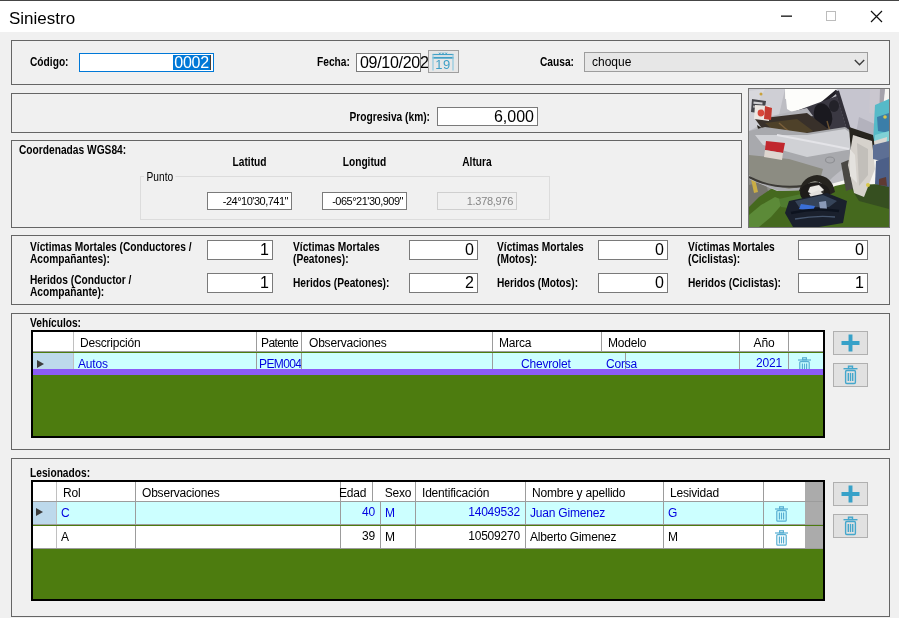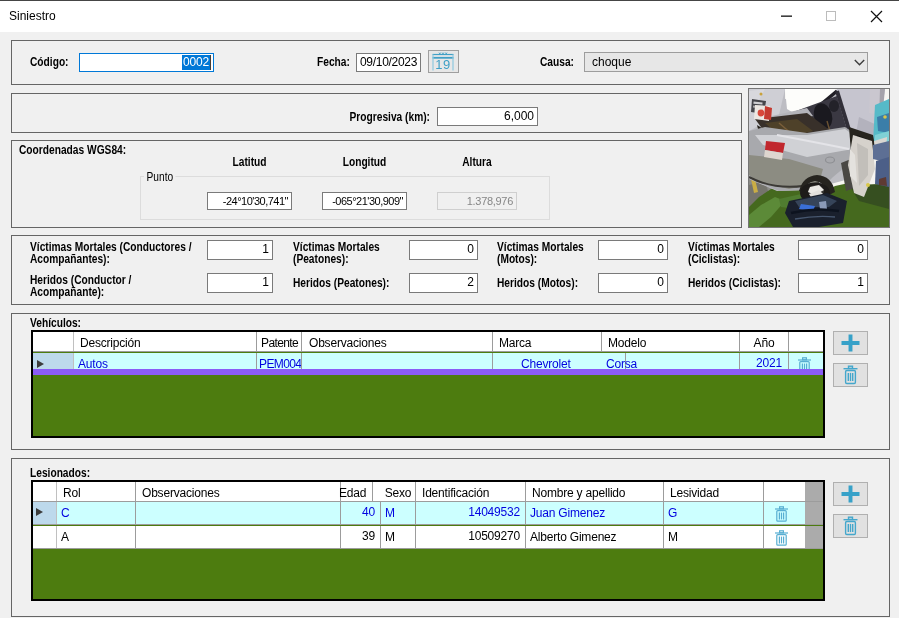--- a/index.html
+++ b/index.html
@@ -7,32 +7,32 @@
 #win {
   position:relative; width:899px; height:618px;
   background:#f0f0f0;
   font-family:"Liberation Sans", sans-serif;
   font-size:12px; color:#000;
   overflow:hidden;
 }
 .abs { position:absolute; }
 #topline { left:0; top:0; width:899px; height:2px; background:#454545; }
 #titlebar { left:0; top:1px; width:899px; height:31px; background:#ffffff; }
-#title { left:9px; top:9px; font-size:12px; color:#000; }
+#title { left:9px; top:9px; font-size:17px; color:#000; }
 .panel { border:1px solid #656565; }
 #p1 { left:11px; top:40px; width:879px; height:45px; }
 #p2 { left:11px; top:93px; width:731px; height:40px; }
 #p3 { left:11px; top:140px; width:731px; height:88px; }
 #p4 { left:11px; top:235px; width:879px; height:70px; }
 #p5 { left:11px; top:313px; width:879px; height:137px; }
 #p6 { left:11px; top:458px; width:879px; height:159px; }
 .blbl { font-weight:bold; white-space:nowrap; transform:scaleX(0.85); transform-origin:0 50%; }
 .tb {
   background:#fff; border:1px solid #7a7a7a;
-  font-family:"Liberation Sans", sans-serif; font-size:12px;
+  font-family:"Liberation Sans", sans-serif; font-size:16px;
   position:absolute; line-height:17px; white-space:nowrap;
 }
 .num { text-align:right; padding-right:3px; }
 
 #lblCodigo { left:30px; top:55px; }
 #tbCodigo { left:79px; top:53px; width:135px; height:19px; border:1px solid #0078d7; letter-spacing:-0.2px; }
 #tbCodigo .sel { position:absolute; right:2px; top:1px; height:15px; line-height:15px; background:#0078d7; color:#fff; padding:0 1px; border-right:1px solid #4a3f35; }
 #lblFecha { left:317px; top:55px; }
 #tbFecha { left:356px; top:53px; width:65px; height:19px; padding-left:3px; letter-spacing:-0.3px; }
 #btnCal { left:428px; top:50px; width:31px; height:23px; background:#e7e7e7; border:1px solid #9f9f9f; }

